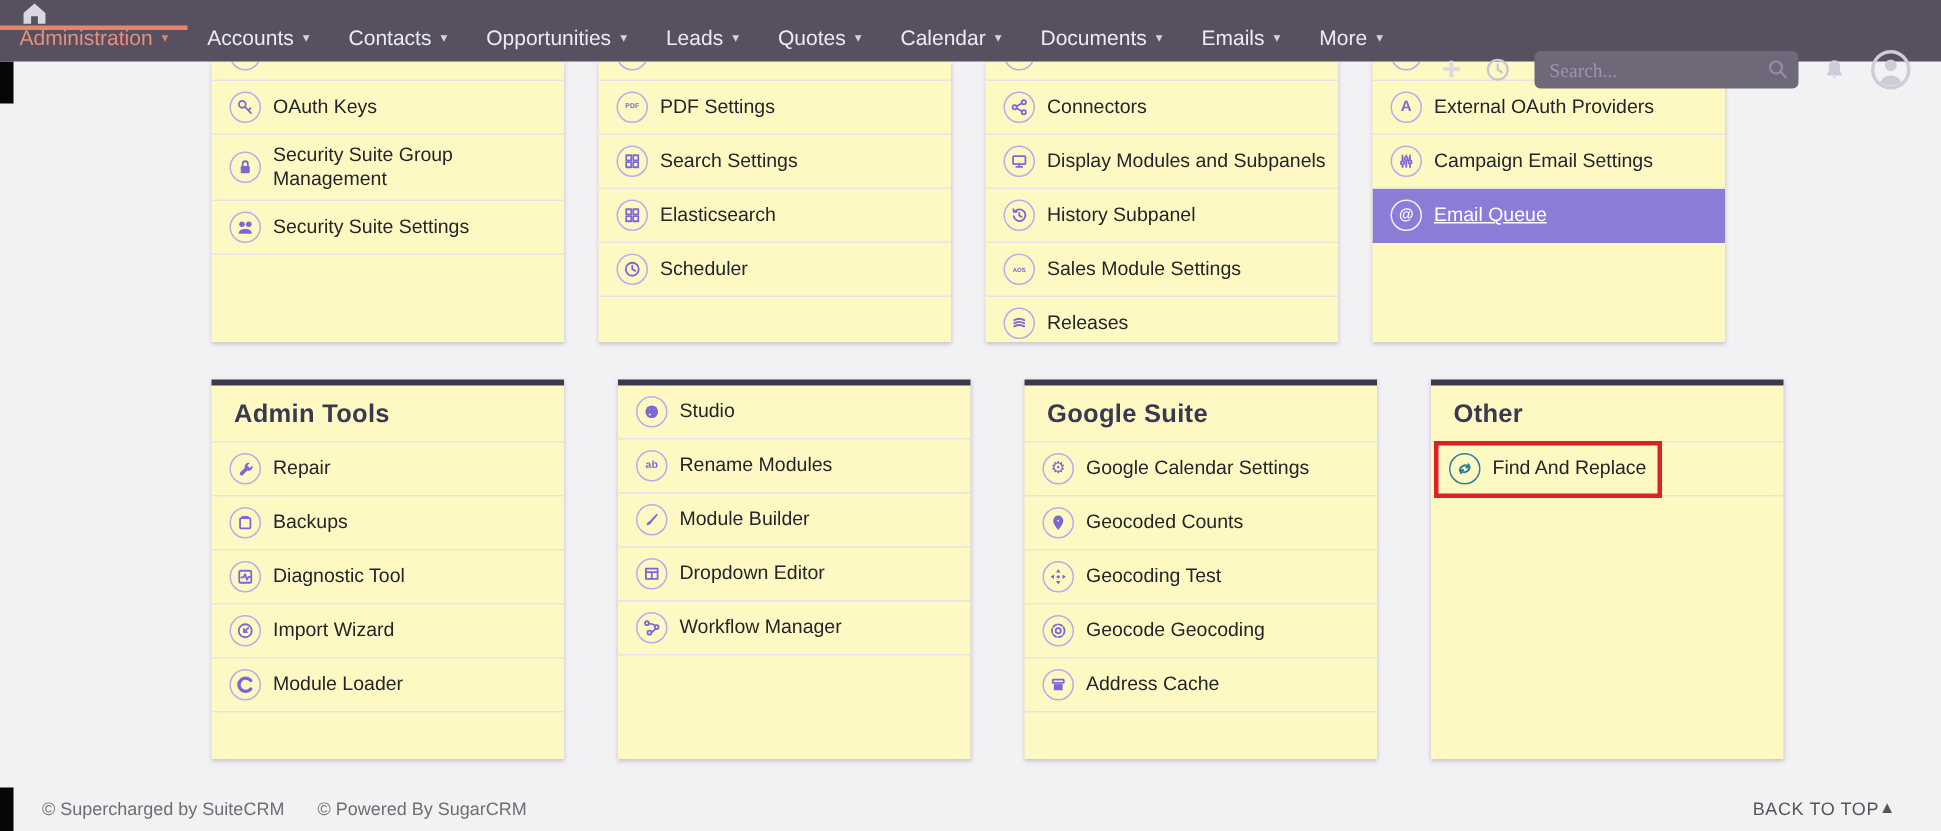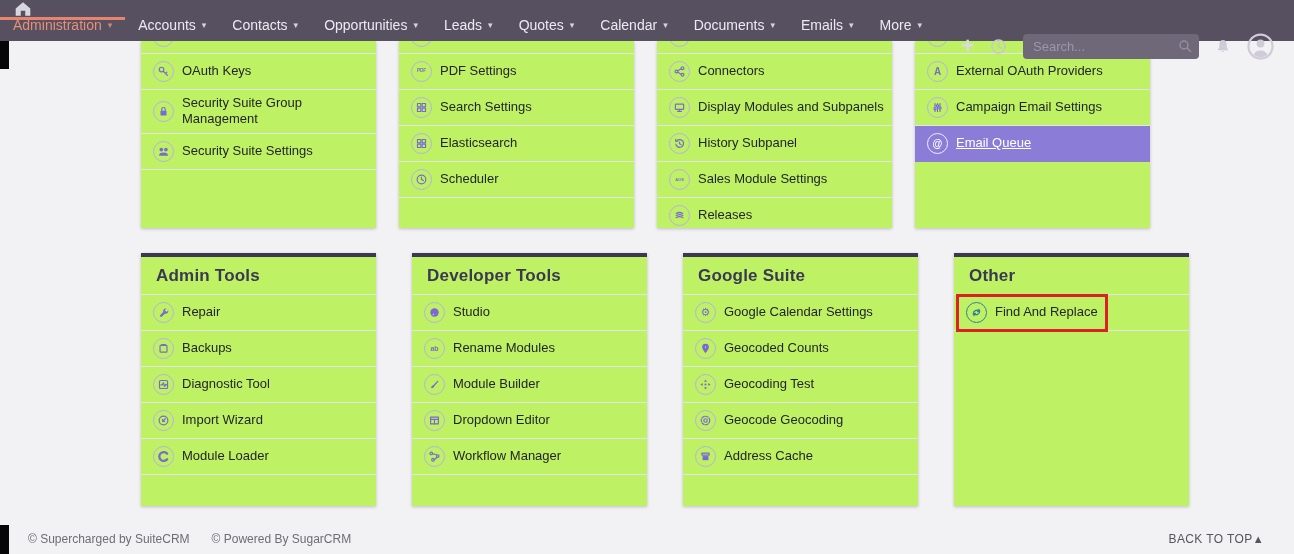--- a/index.html
+++ b/index.html
@@ -29,35 +29,35 @@
   }
   .nav-right { margin-left:auto; display:flex; align-items:center; gap:16px; padding-right:20px; }
   .nav-plus { color:#dcd9e3; font-size:22px; font-weight:bold; line-height:1; cursor:pointer; margin-top:-2px; }
   .nav-icon { display:flex; align-items:center; cursor:pointer; }
   .nav-search {
     position:relative; width:176px; height:25px;
   }
   .nav-search input {
     width:100%; height:100%; background:#6e6878; border:none; border-radius:4px;
     color:#e7e4ee; font-size:13px; padding:0 28px 0 10px; outline:none;
-    font-family:Liberation Sans, sans-serif;
+    font-family:Liberation Serif, serif;
   }
   .nav-search input::placeholder { color:#9d96ab; }
   .nav-search .mag { position:absolute; right:7px; top:5px; pointer-events:none; }
 
   
   .grid {
     position:absolute; left:141px; width:1009px;
     display:grid; grid-template-columns:repeat(4,235px); column-gap:23px;
   }
   .grid-top { top:41px; }
   .grid-bottom { top:253px;gap:36px; }
 
   .panel {
-    background:#bef264; box-shadow:0 1px 3px rgba(70,65,90,.28);
+    background:#fef9c3; box-shadow:0 1px 3px rgba(70,65,90,.28);
     overflow:hidden; position:relative;
   }
   .panel-top { height:187px; }
   .panel-bottom { height:253px; border-top:4px solid #3b3852; }
 
   .panel-header {
     padding:9px 15px 8px; font-size:17px; font-weight:bold; color:#3b3852;
     border-bottom:1px solid #e4e3e7; letter-spacing:.2px;
   }
 
@@ -387,21 +387,20 @@
         <div class="row">
           <span class="icircle">
             <svg viewBox="0 0 12 12" width="13" height="13" fill="none" stroke="currentColor" stroke-width="1.1" stroke-linecap="round" stroke-linejoin="round">
               <path d="M9.4 3.4 A4.1 4.1 0 1 0 9.4 8.6" stroke-width="2.1"></path>
             </svg>
           </span>
           <span class="row-label">Module Loader</span>
         </div>
       </section>
       <section class="panel panel-bottom">
-        <div class="panel-header">Developer Tools</div>
         <div class="row">
           <span class="icircle">
             <svg viewBox="0 0 12 12" width="13" height="13" fill="none" stroke="currentColor" stroke-width="1.1" stroke-linecap="round" stroke-linejoin="round">
               <circle cx="6" cy="6" r="3.9" fill="currentColor" stroke="none"></circle>
               <circle cx="4.6" cy="4.7" r="0.75" fill="#fff"></circle>
               <circle cx="7.4" cy="4.7" r="0.75" fill="#fff"></circle>
               <circle cx="7.6" cy="7.2" r="0.75" fill="#fff"></circle>
               <circle cx="4.9" cy="7.7" r="1.1" fill="#fff"></circle>
             </svg>
           </span>

